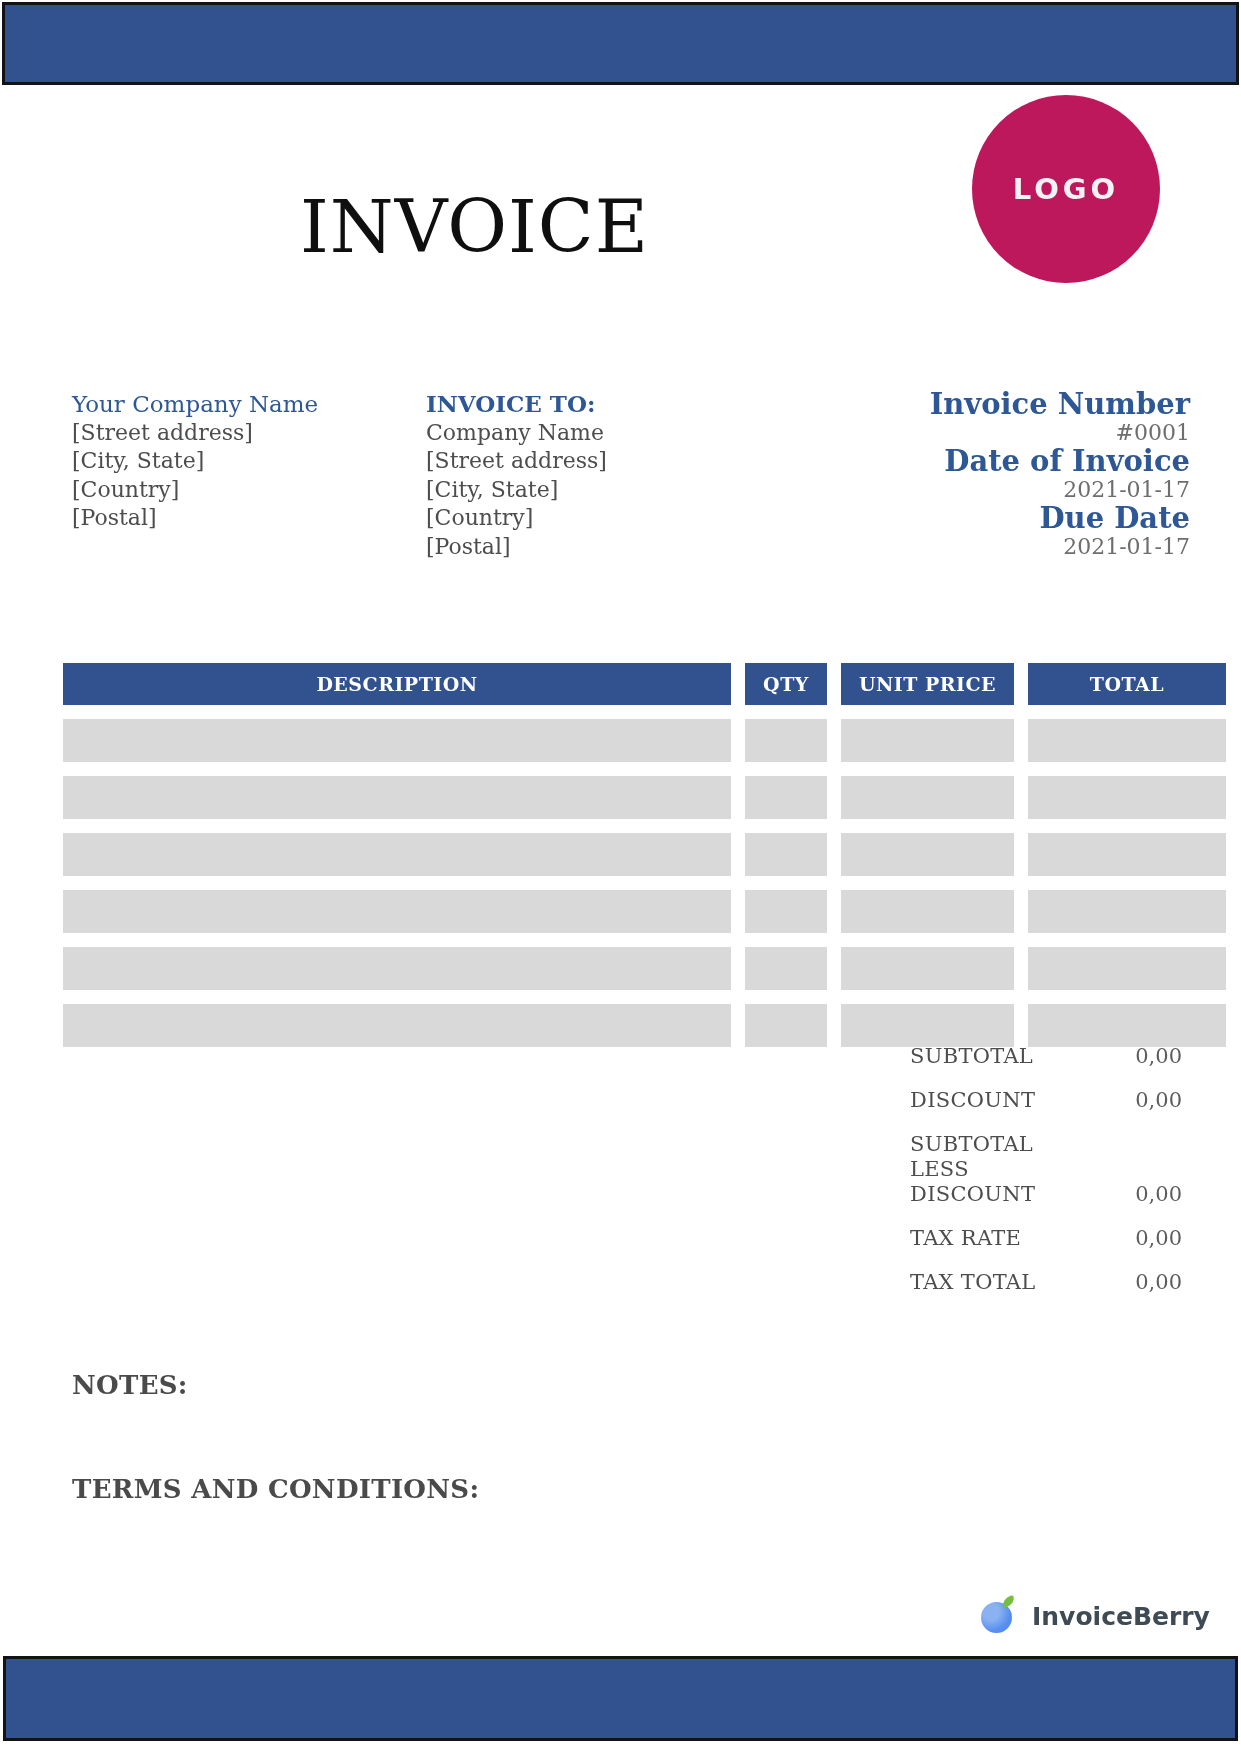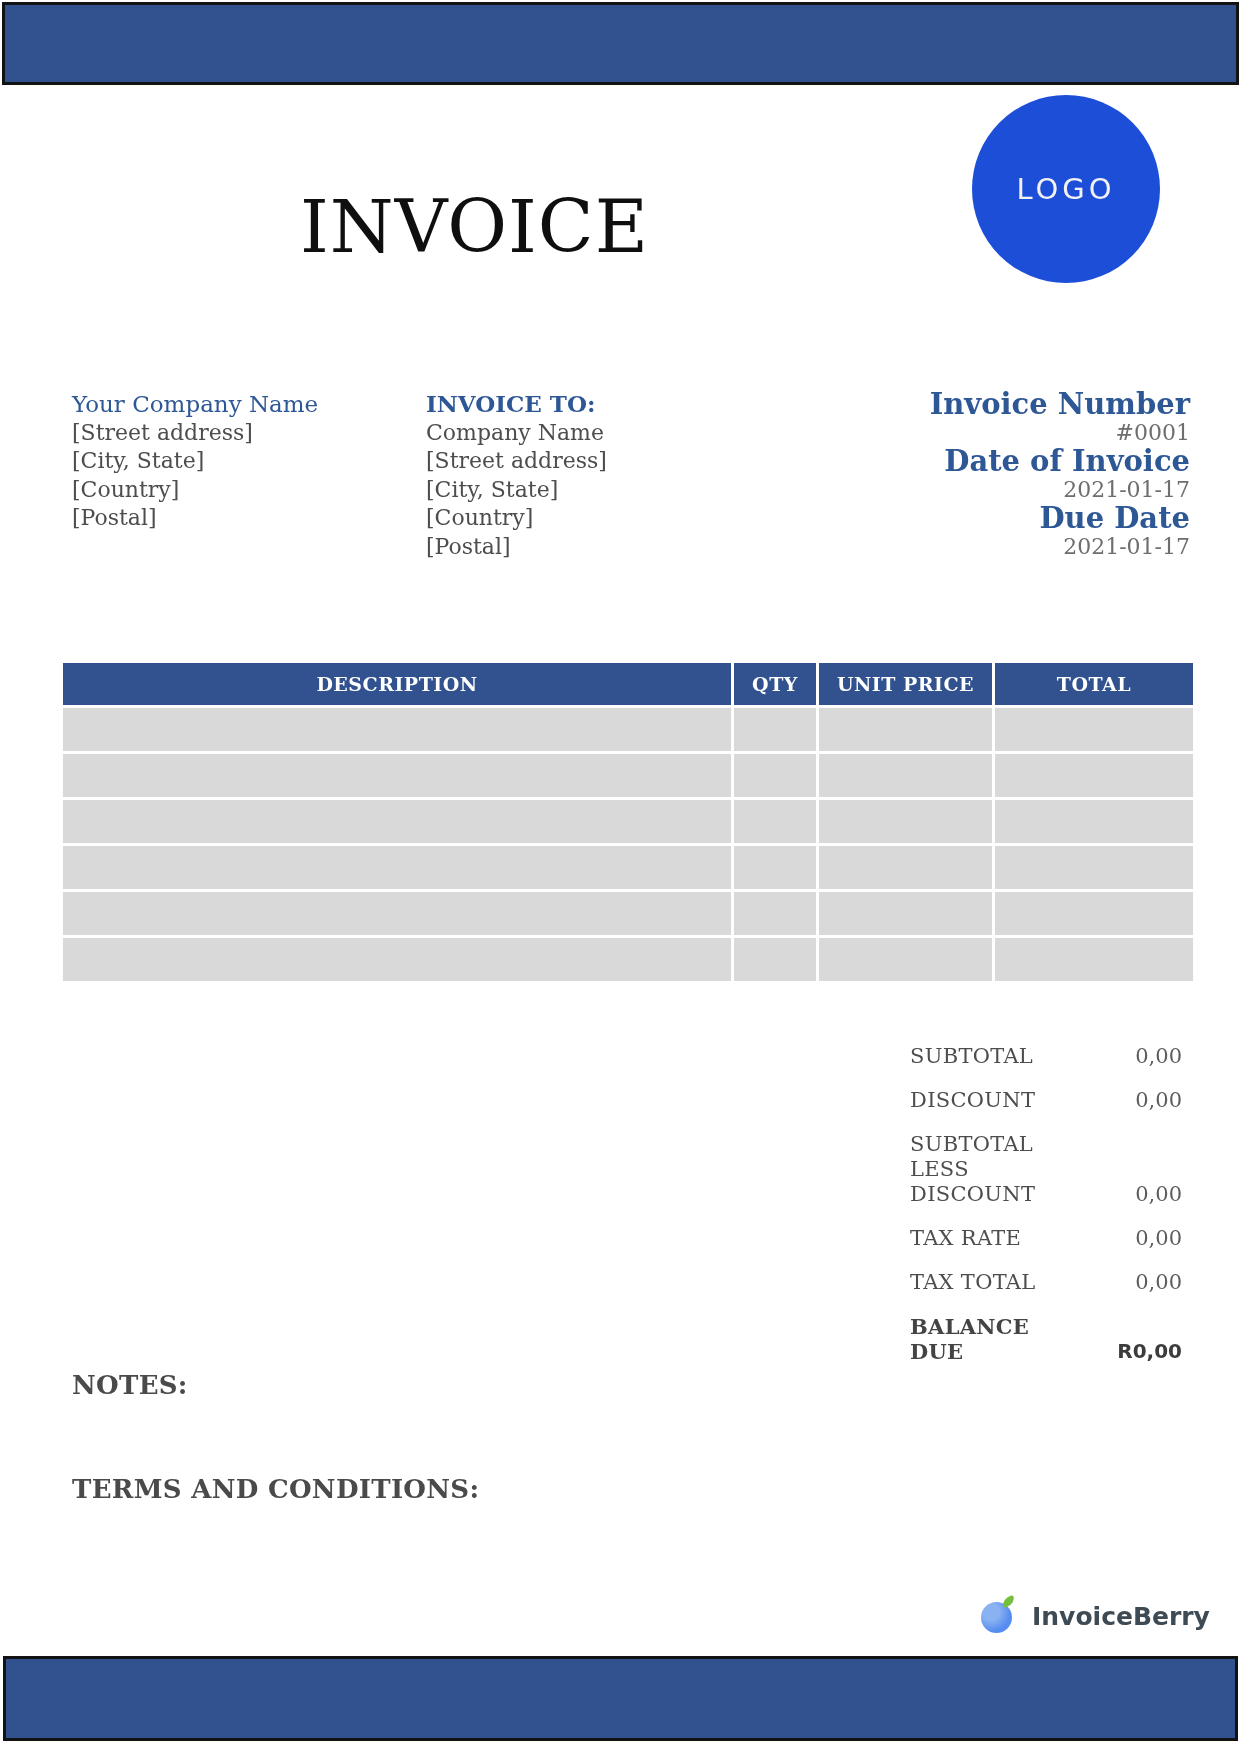--- a/index.html
+++ b/index.html
@@ -27,22 +27,22 @@
     position:absolute; left:300px; top:190px;
     margin:0;
     font-size:73px; font-weight:400; line-height:1;
     letter-spacing:1px; color:#0f0f0f;
   }
 
   
   .logo-circle {
     position:absolute; left:972px; top:95px;
     width:188px; height:188px; border-radius:50%;
-    background:#1d4ed8;
-    display:flex; align-items:center; justify-content:center;
+    background:#be185d;
+    display:flex; align-items:center; justify-content:center;font-weight:bold;
   }
   .logo-circle span {
     font-family:"DejaVu Sans", sans-serif;
     color:#f2f2f2; font-size:29px; letter-spacing:4px;
   }
 
   
   .addr {
     position:absolute; top:390px;
     font-size:22px; line-height:28.5px; color:#4d4d4d;
@@ -56,21 +56,21 @@
     text-align:right; line-height:28.5px;
   }
   .meta-label { display:block; color:#2d5795; font-weight:bold; font-size:29px; }
   .meta-value { display:block; color:#6e6e6e; font-size:22px; }
 
   
   .items-table {
     position:absolute; left:63px; top:663px; width:902px;
     display:grid;
     grid-template-columns:668px 82px 173px 198px;
-    gap:3px;
+    gap:14px;
   }
   .th {
     background:#31528f; color:#ffffff;
     height:42px;
     display:flex; align-items:center; justify-content:center;
     font-weight:bold; font-size:19px; letter-spacing:0.5px;
   }
   .td { background:#d9d9d9; height:43px; }
 
   
@@ -208,24 +208,20 @@
       <span class="val">0,00</span>
     </div>
     <div class="trow">
       <span class="lbl">TAX RATE</span>
       <span class="val">0,00</span>
     </div>
     <div class="trow">
       <span class="lbl">TAX TOTAL</span>
       <span class="val">0,00</span>
     </div>
-    <div class="trow balance">
-      <span class="lbl">BALANCE DUE</span>
-      <span class="val">R0,00</span>
-    </div>
   </div>
 
   <h2 class="section-heading notes-heading">NOTES:</h2>
   <h2 class="section-heading terms-heading">TERMS AND CONDITIONS:</h2>
 
   <a class="footer-brand">
     <span class="berry"></span>
     <span>InvoiceBerry</span>
   </a>
 

